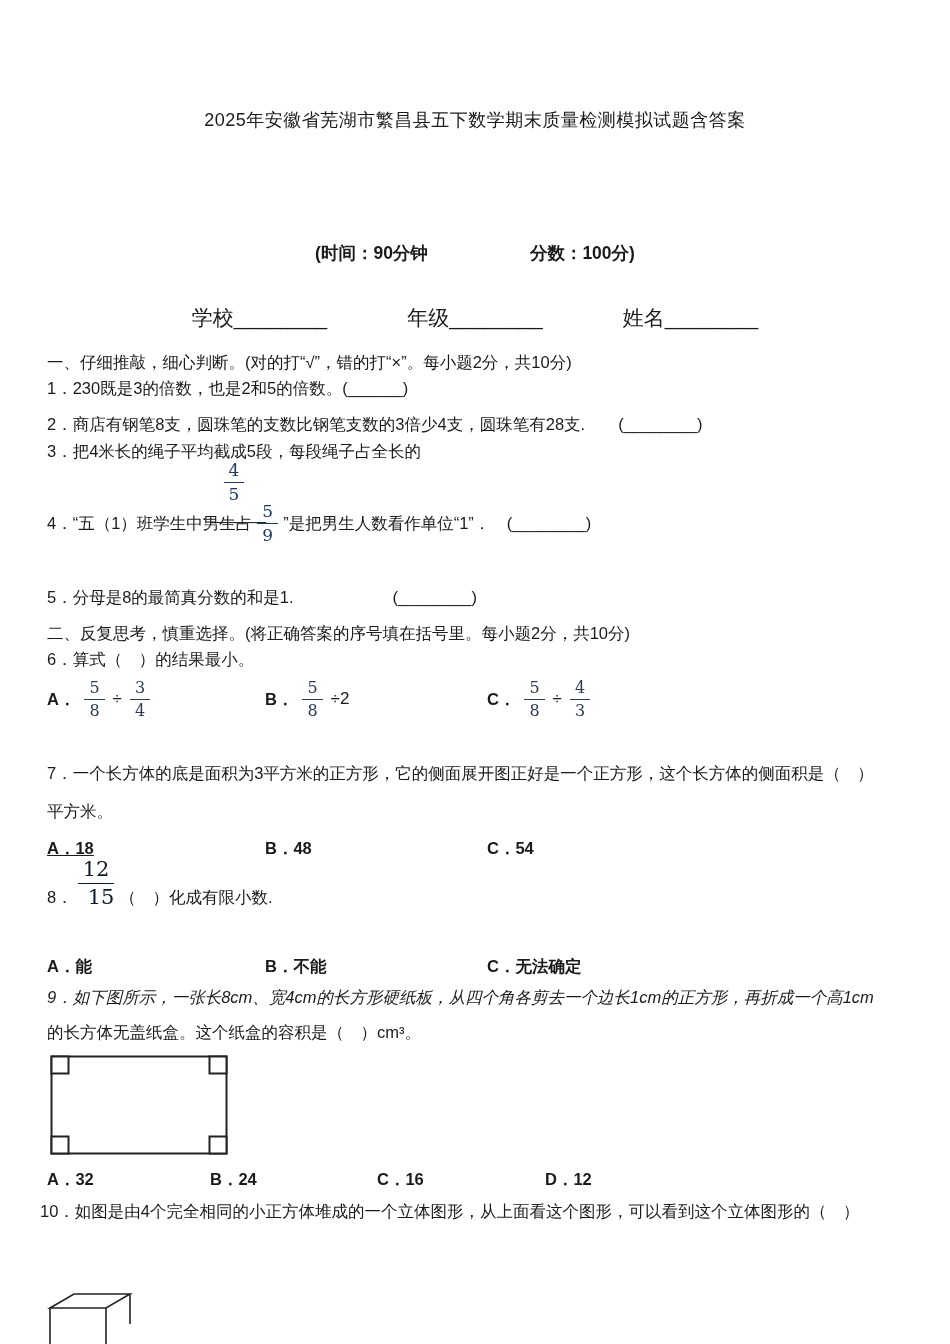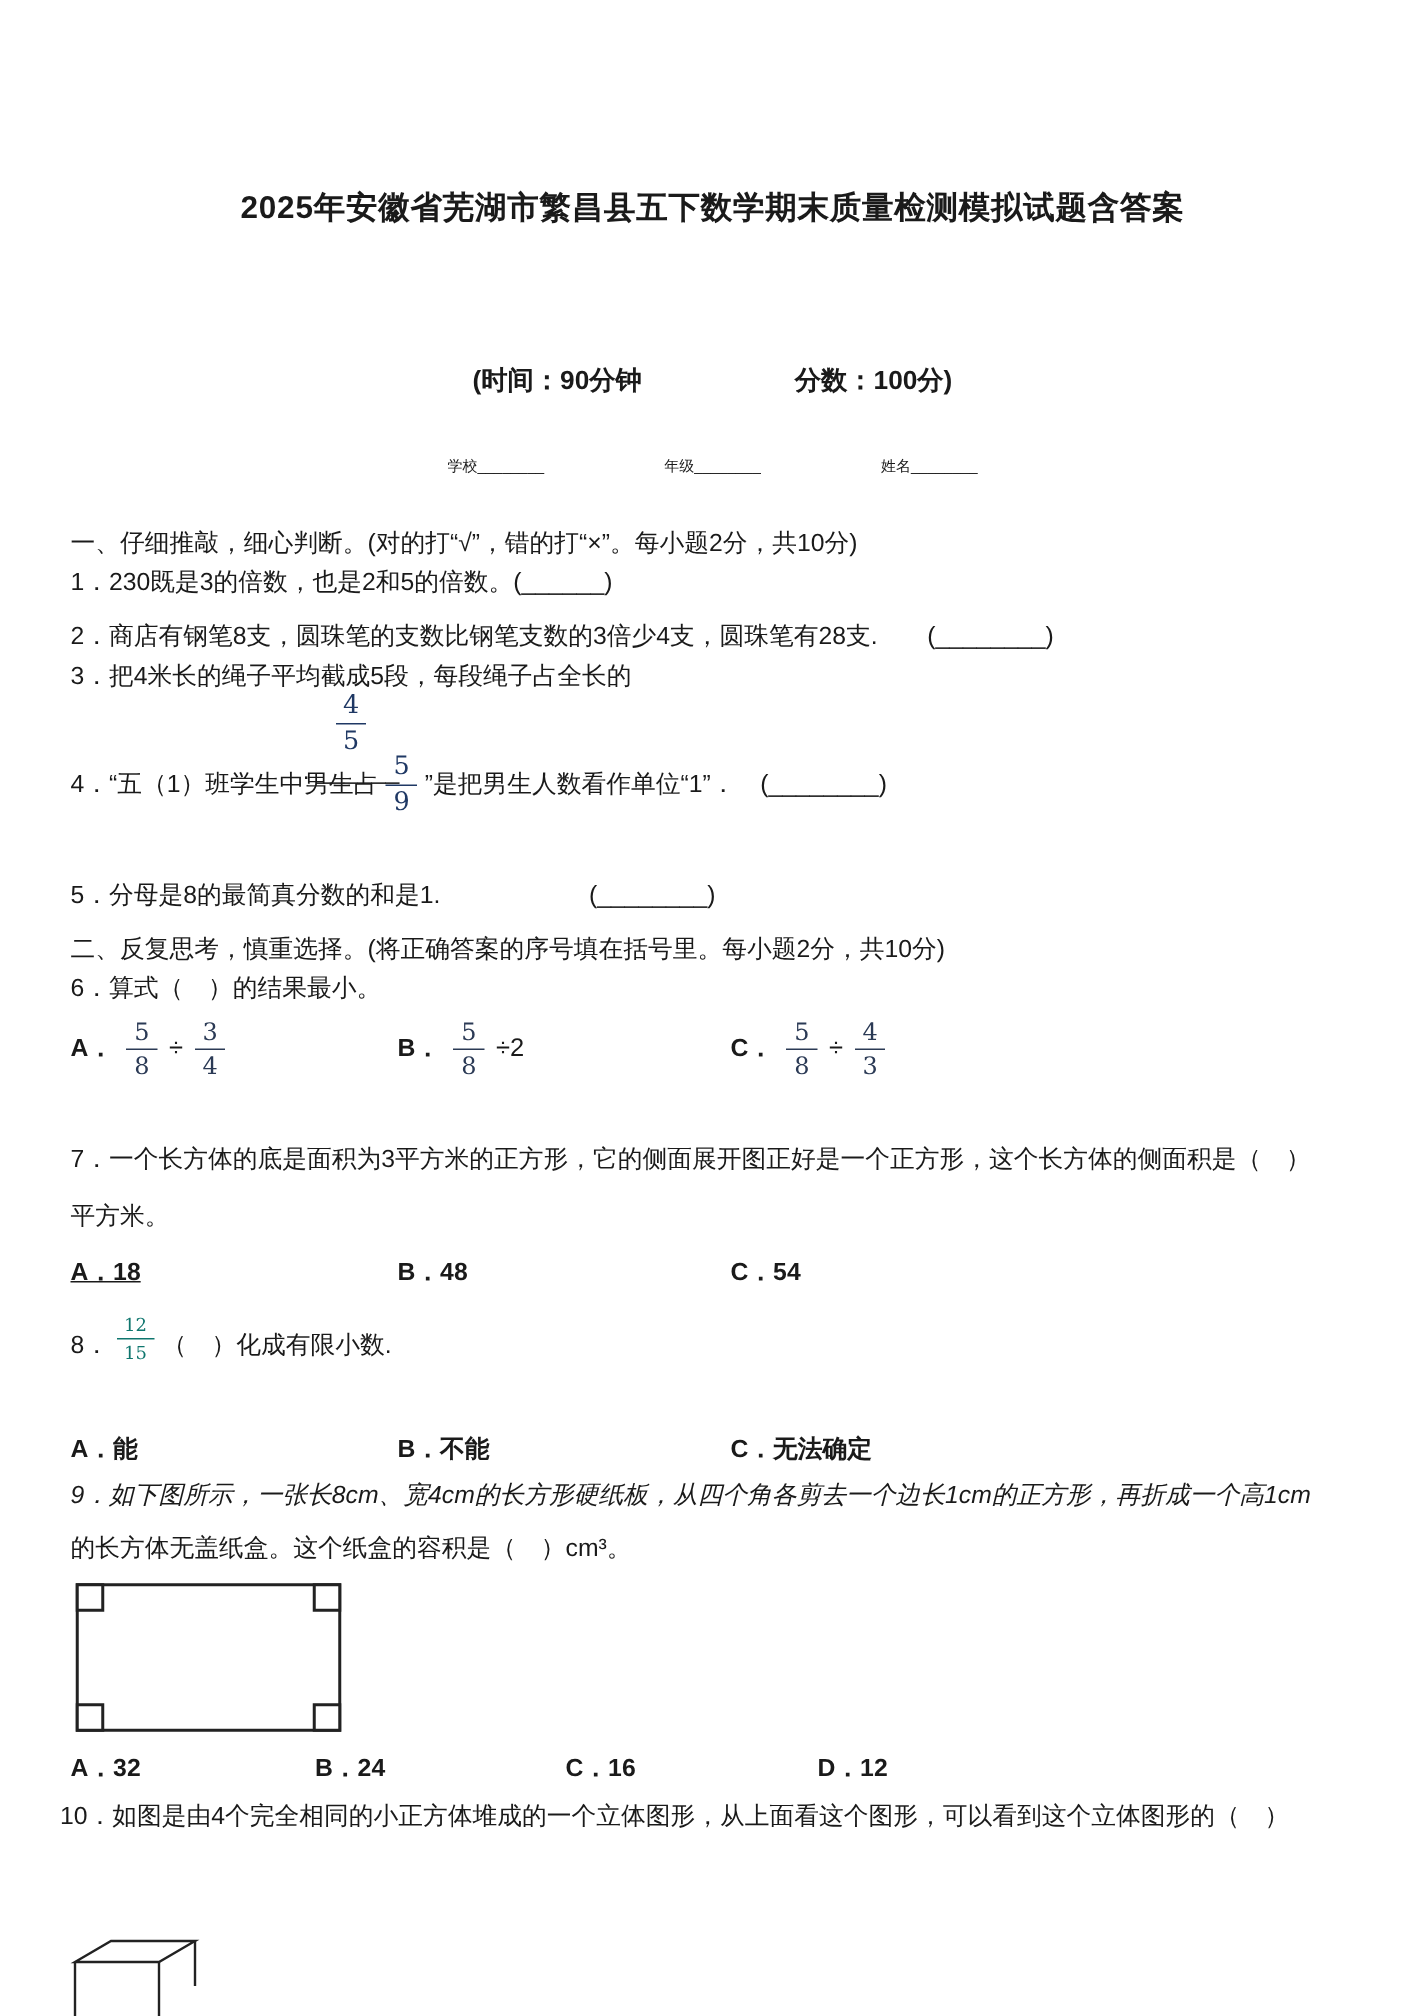--- a/index.html
+++ b/index.html
@@ -2,38 +2,38 @@
 <html><head>
 <meta charset="utf-8">
 <style>
   * { margin:0; padding:0; box-sizing:border-box; }
   html,body { background:#ffffff; }
   .page {
     position:relative; width:950px; height:1344px; background:#fff; overflow:hidden;
     font-family:"Liberation Sans","DejaVu Sans",sans-serif; color:#1a1a1a;
   }
   .abs { position:absolute; white-space:nowrap; }
-  .title { top:124px; left:0; width:100%; text-align:center; font-size:21px; font-weight:bold; letter-spacing:0.5px; }
+  .title { top:108px; left:0; width:100%; text-align:center; font-size:18px; font-weight:normal; letter-spacing:0.5px; }
   .meta  { top:241px; left:0; width:100%; display:flex; justify-content:center; gap:102px; font-size:17.5px; font-weight:bold; }
-  .fields{ top:304px; left:0; width:100%; display:flex; justify-content:center; gap:80px; font-size:10px; }
+  .fields{ top:304px; left:0; width:100%; display:flex; justify-content:center; gap:80px; font-size:21px; }
   .line  { font-size:16.5px; line-height:22px; }
   .flexline { display:flex; align-items:center; }
   .flexbase { display:flex; align-items:flex-end; }
   .optlabel { font-weight:bold; margin-right:4px; }
   .optbold  { font-weight:bold; }
   .op { margin:0 3px; font-size:17px; }
   .frac {
     display:inline-flex; flex-direction:column; align-items:center;
     font-family:"DejaVu Serif","Liberation Serif",serif; line-height:1; margin:0 5px; vertical-align:middle;
   }
   .frac .fn { padding:0 5px 3px; border-bottom:1.6px solid currentColor; }
   .frac .fd { padding-top:3px; }
   .frac-blue { color:#1f3864; font-size:17px; }
   .frac-md   { color:#2b3a55; font-size:16px; }
-  .frac-dk   { color:#0f766e; font-size:12px; }
+  .frac-dk   { color:#0f172a; font-size:21px;align-items:flex-end; }
 </style>
 </head>
 <body>
 
 <div class="page">
 
   <h1 class="abs title">2025年安徽省芜湖市繁昌县五下数学期末质量检测模拟试题含答案</h1>
 
   <div class="abs meta">
     <span>(时间：90分钟</span>

